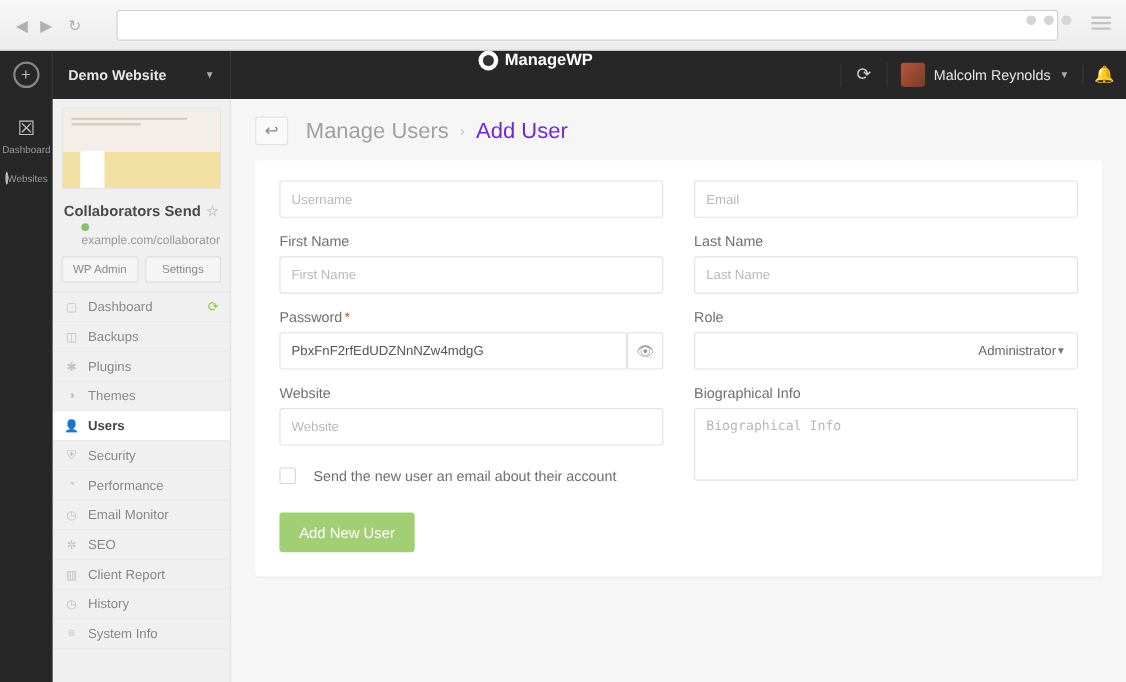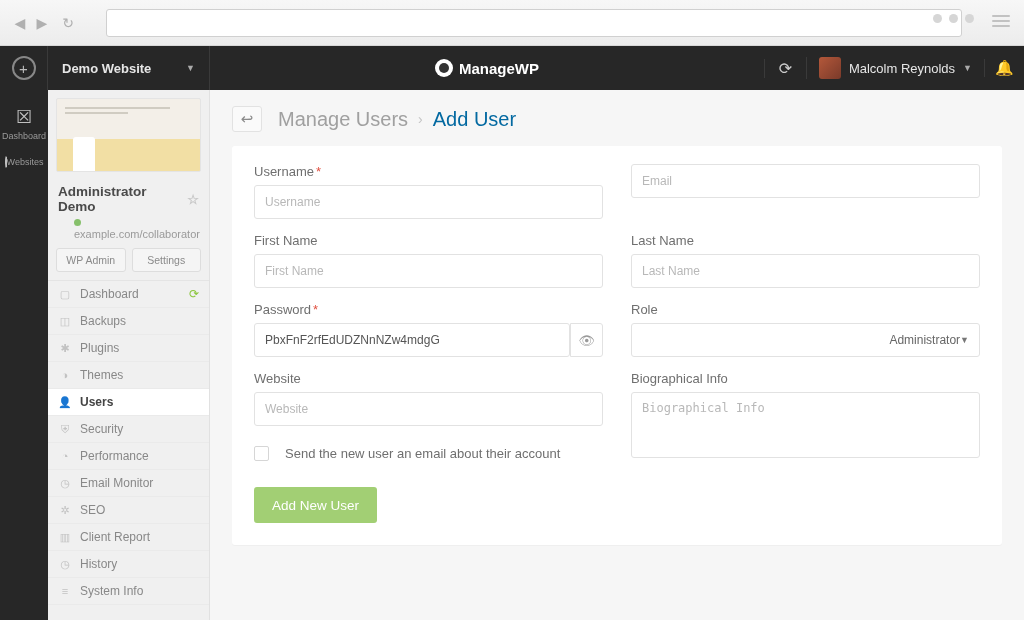--- a/index.html
+++ b/index.html
@@ -14,21 +14,21 @@
   .chrome .dot { width:9px; height:9px; border-radius:50%; background:#d6d6d6;}
   .chrome .menu-icon { width:18px; position:absolute; right:14px; top:15px;}
   .chrome .menu-icon div{ height:2px; background:#c2c2c2; margin-bottom:3px; border-radius:1px;}
   
   
   .app-header { height: 44px; background: #272727; color: #e6e6e6; display: flex; align-items: stretch; }
   .app-header .plus { width: 48px; display:flex; align-items:center; justify-content:center; border-right:1px solid #3a3a3a;}
   .app-header .plus .circle{ width:24px; height:24px; border:2px solid #888; border-radius:50%; display:flex; align-items:center; justify-content:center; color:#bbb; font-size:15px; line-height:1;}
   .app-header .find { width: 162px; display:flex; align-items:center; justify-content:space-between; padding:0 14px; font-weight:600; font-size:13px; border-right:1px solid #3a3a3a;}
   .app-header .find .caret{ font-size:9px; color:#aaa;}
-  .app-header .brand { flex:1; display:flex; align-items:center; justify-content:center; gap:6px; font-weight:700; font-size:15px; color:#fff;}
+  .app-header .brand { flex:1; display:flex; align-items:flex-start; justify-content:center; gap:6px; font-weight:700; font-size:15px; color:#fff;}
   .app-header .brand .logo{ width:18px; height:18px; border-radius:50%; background:#fff; display:inline-flex; align-items:center; justify-content:center;}
   .app-header .brand .logo::after{content:""; width:10px; height:10px; border-radius:50%; background:radial-gradient(circle at 40% 40%, #333 40%, #333 41%);}
   .app-header .right{ display:flex; align-items:center;}
   .app-header .refresh{ width:42px; display:flex; align-items:center; justify-content:center; color:#ccc; font-size:16px; border-left:1px solid #3a3a3a;}
   .app-header .user{ display:flex; align-items:center; gap:8px; padding:0 12px; font-size:13px; border-left:1px solid #3a3a3a;}
   .app-header .user .avatar{ width:22px; height:22px; background:linear-gradient(135deg,#b4583a,#7a3a2a); border-radius:3px;}
   .app-header .bell{ width:40px; display:flex; align-items:center; justify-content:center; color:#888; font-size:15px; border-left:1px solid #3a3a3a;}
   
   
   .body { display:flex; height: calc(620px - 46px - 44px); }
@@ -59,21 +59,21 @@
   .sidebar .menu .mi .mi-ico{ width:14px; text-align:center; color:#c2c2c2; font-size:11px;}
   .sidebar .menu .mi.active{ background:#fff; color:#444; font-weight:600;}
   .sidebar .menu .mi .sync{ margin-left:auto; color:#8cc63f; font-size:12px;}
   
   
   .main { flex:1; background:#f6f6f6; overflow:auto;}
   .crumb-row{ display:flex; align-items:center; gap:16px; padding:16px 22px 14px;}
   .back-btn{ width:30px; height:26px; border:1px solid #e2e2e2; background:#fafafa; border-radius:3px; display:flex; align-items:center; justify-content:center; color:#8a8a8a; font-size:15px; cursor:pointer;}
   .crumbs{ font-size:20px; color:#a0a0a0; font-weight:300; display:flex; align-items:center; gap:10px;}
   .crumbs .sep{ color:#c4c4c4; font-size:14px;}
-  .crumbs .cur{ color:#0369a1;}
+  .crumbs .cur{ color:#6d28d9;}
   
   .card{ background:#fff; margin:0 22px 20px; border-radius:3px; padding:18px 22px 22px; box-shadow:0 1px 1px rgba(0,0,0,0.03);}
   .form-grid{ display:grid; grid-template-columns:1fr 1fr; column-gap:28px; row-gap:14px;}
   .fg{}
   .fg label{ display:block; font-size:13px; color:#6f6f6f; margin-bottom:6px; font-weight:400;}
   .fg label .req{ color:#e05040; margin-left:2px;}
   .fg input[type=text], .fg textarea{ width:100%; height:34px; border:1px solid #e2e2e2; border-radius:3px; padding:0 10px; font-size:12px; color:#555; background:#fff;}
   .fg input::placeholder, .fg textarea::placeholder{ color:#b8b8b8;}
   .fg textarea{ height:66px; padding:8px 10px; resize:none;}
   .fg .select{ width:100%; height:34px; border:1px solid #e2e2e2; border-radius:3px; padding:0 10px; font-size:12px; color:#666; background:#fff; display:flex; align-items:center; justify-content:flex-end;}
@@ -143,21 +143,21 @@
   </div>
 
   <div class="sidebar">
     <div class="thumb">
       <div class="lines">
           <div></div>
           <div style="width:60%"></div>
         </div>
     </div>
     <div class="site-name">
-      <span>Administrator Demo</span>
+      <span>Collaborators Send</span>
       <span class="star">☆</span>
     </div>
     <div class="site-url">
       <span class="dot"></span><span>example.com/collaborator</span>
     </div>
     <div class="btns">
       <button>WP Admin</button>
       <button>Settings</button>
     </div>
     <div class="menu">
@@ -220,21 +220,20 @@
         <span>Manage Users</span>
         <span class="sep">›</span>
         <span class="cur">Add User</span>
       </div>
     </div>
 
     <div class="card">
       <div class="form-grid">
 
         <div class="fg">
-          <label><span>Username</span><span class="req">*</span></label>
           <input type="text" placeholder="Username" style="">
         </div>
         <div class="fg">
           <input type="text" placeholder="Email" style="">
         </div>
 
         <div class="fg">
           <label>First Name</label>
           <input type="text" placeholder="First Name" style="">
         </div>

